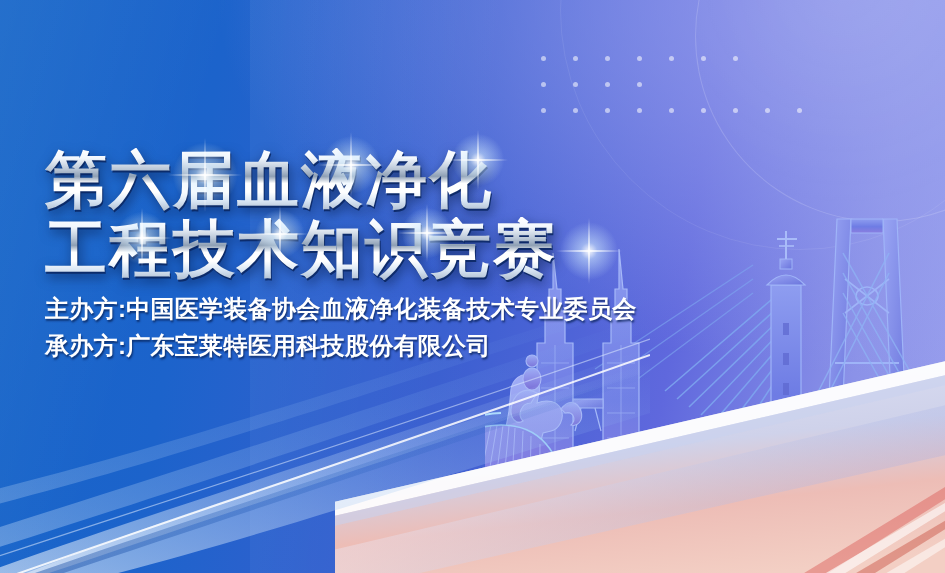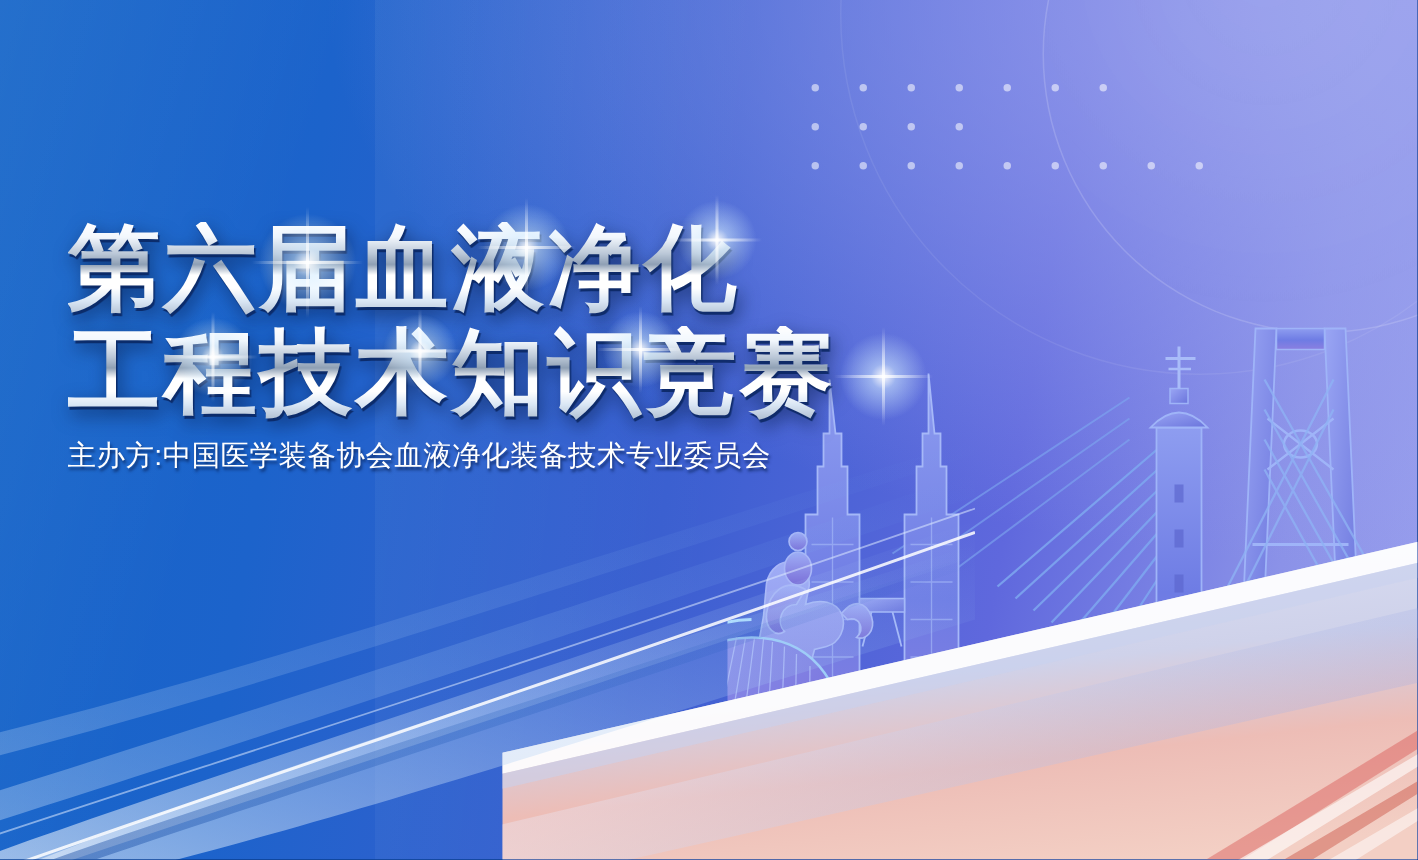--- a/index.html
+++ b/index.html
@@ -106,22 +106,22 @@
     content:"";position:absolute;left:50%;top:50%;
     transform:translate(-50%,-50%);
     background:linear-gradient(90deg, rgba(255,255,255,0) 0%, rgba(255,255,255,.85) 50%, rgba(255,255,255,0) 100%);
   }
   .flare:before{width:100%;height:2px;}
   .flare:after{width:2px;height:100%;
     background:linear-gradient(180deg, rgba(255,255,255,0) 0%, rgba(255,255,255,.8) 50%, rgba(255,255,255,0) 100%);}
 
   .sub{
     margin-top:12px;
-    font-size:19px;
-    font-weight:normal;
+    font-size:24px;
+    font-weight:bold;
     color:#ffffff;
     line-height:1.42;
     letter-spacing:.3px;
     white-space:nowrap;
     text-shadow:1px 2px 2px rgba(7,31,82,.75);
   }
 </style>
 </head>
 <body>
 
@@ -384,20 +384,21 @@
       <path d="M-40 312 C 140 246, 330 186, 680 62" fill="none" stroke="#ffffff" stroke-width="2" opacity=".85"></path>
       <path d="M-40 286 C 150 222, 340 164, 680 46" fill="none" stroke="#dceaff" stroke-width="1.2" opacity=".55"></path>
     </svg>
   </div>
 
   <div class="textblock">
     <div class="title-line first">第六届血液净化</div>
     <div class="title-line second">工程技术知识竞赛</div>
 
     <div class="sub">主办方:中国医学装备协会血液净化装备技术专业委员会</div>
+    <div class="sub" style="margin-top:2px">承办方:广东宝莱特医用科技股份有限公司</div>
   </div>
 
   <div class="layer">
     <div class="flare" style="left:168px;top:138px;width:74px;height:74px;"></div>
     <div class="flare" style="left:318px;top:132px;width:66px;height:66px;"></div>
     <div class="flare" style="left:448px;top:130px;width:60px;height:60px;"></div>
     <div class="flare" style="left:112px;top:208px;width:60px;height:60px;"></div>
     <div class="flare" style="left:252px;top:206px;width:56px;height:56px;"></div>
     <div class="flare" style="left:398px;top:204px;width:58px;height:58px;"></div>
     <div class="flare" style="left:556px;top:218px;width:66px;height:66px;"></div>

